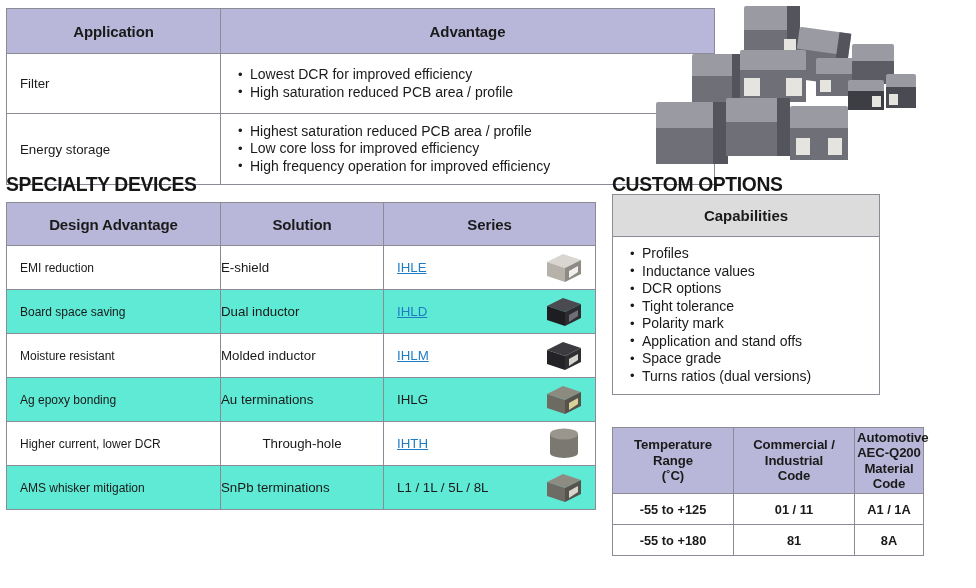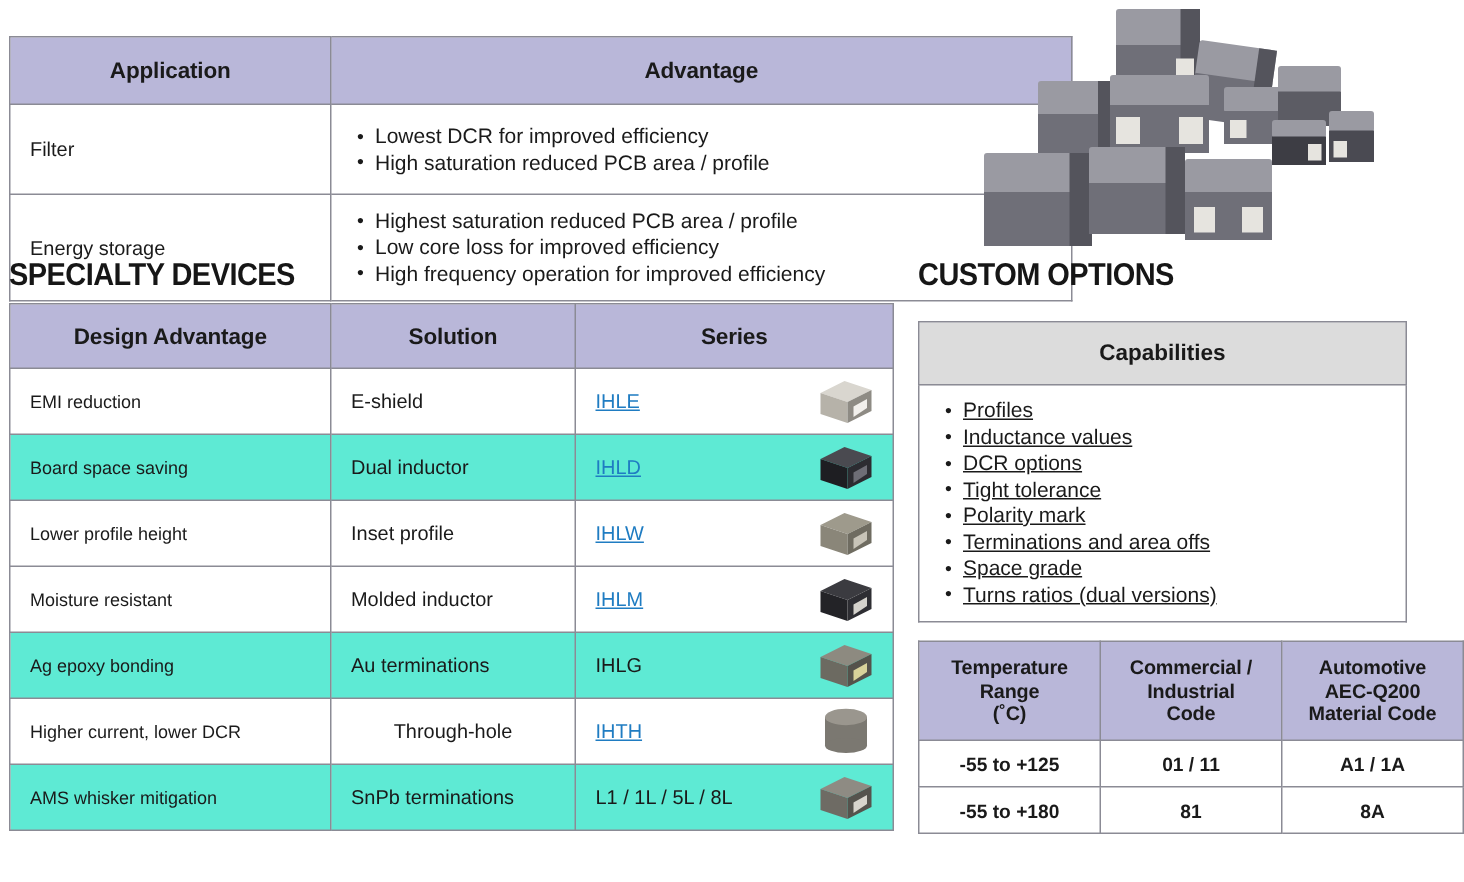--- a/index.html
+++ b/index.html
@@ -62,21 +62,21 @@
     left: 0;
     top: -0.5px;
     font-size: 13px;
     line-height: 17.5px;
   }
 
   
   #app-table {
     position: absolute;
     left: 6px;
-    top: 24px;
+    top: 8px;
     width: 709px;
   }
   #app-table .c1 { width: 214px; }
   #app-table .hdr-cell {
     height: 44px;
     font-size: 15px;
   }
   #app-table .lbl {
     padding: 0 0 0 13px;
     font-size: 13.3px;
@@ -115,21 +115,20 @@
   #spec-table th {
     height: 42px;
     font-size: 15px;
   }
   #spec-table td { height: 43px; }
   #spec-table .adv-cell {
     padding-left: 13px;
     font-size: 12px;
   }
   #spec-table .sol-cell {
-    padding-left: 13px;
     font-size: 13.3px;
   }
   #spec-table .sol-center { text-align: center; padding-left: 0; }
   #spec-table .ser-cell {
     position: relative;
     padding-left: 13px;
     font-size: 13.3px;
   }
   #spec-table .ser-link {
     color: #1f7cc2;
@@ -143,35 +142,35 @@
     top: 50%;
     transform: translateY(-50%);
     width: 46px;
     height: 38px;
   }
 
   
   #cap-table {
     position: absolute;
     left: 612px;
-    top: 214px;
-    width: 326px;
+    top: 194px;
+    width: 268px;
   }
   #cap-table th {
     height: 41px;
     font-size: 15px;
   }
-  #cap-cell { padding: 8px 4px 9px 0; text-decoration: underline; }
+  #cap-cell { padding: 8px 4px 9px 0; }
 
   
   #temp-table {
     position: absolute;
     left: 612px;
     top: 427px;
-    width: 364px;
+    width: 312px;
   }
   #temp-table th {
     height: 65px;
     font-size: 13.2px;
     line-height: 15.5px;
     padding: 0 2px;
   }
   #temp-table td {
     height: 30px;
     text-align: center;
@@ -346,30 +345,20 @@
         <td class="adv-cell">Board space saving</td>
         <td class="sol-cell">Dual inductor</td>
         <td class="ser-cell"><span class="ser-link">IHLD</span><span class="chip-wrap"><svg viewBox="0 0 46 38" width="46" height="38">
               <polygon points="6,13 22,5 40,11 24,19" fill="#4a4a50"></polygon>
               <polygon points="6,13 24,19 24,33 6,27" fill="#1e1e22"></polygon>
               <polygon points="24,19 40,11 40,25 24,33" fill="#2c2c31"></polygon>
               <polygon points="28,22 37,17 37,23 28,29" fill="#6e6e76"></polygon>
             </svg></span></td>
       </tr>
       <tr class="row-white">
-        <td class="adv-cell">Lower profile height</td>
-        <td class="sol-cell">Inset profile</td>
-        <td class="ser-cell"><span class="ser-link">IHLW</span><span class="chip-wrap"><svg viewBox="0 0 46 38" width="46" height="38">
-              <polygon points="6,13 22,5 40,11 24,19" fill="#9e9a8c"></polygon>
-              <polygon points="6,13 24,19 24,33 6,27" fill="#8a8679"></polygon>
-              <polygon points="24,19 40,11 40,25 24,33" fill="#6f6c61"></polygon>
-              <polygon points="28,22 37,17 37,23 28,29" fill="#c8c4b8"></polygon>
-            </svg></span></td>
-      </tr>
-      <tr class="row-white">
         <td class="adv-cell">Moisture resistant</td>
         <td class="sol-cell">Molded inductor</td>
         <td class="ser-cell"><span class="ser-link">IHLM</span><span class="chip-wrap"><svg viewBox="0 0 46 38" width="46" height="38">
               <polygon points="6,13 22,5 40,11 24,19" fill="#3b3b40"></polygon>
               <polygon points="6,13 24,19 24,33 6,27" fill="#232327"></polygon>
               <polygon points="24,19 40,11 40,25 24,33" fill="#2e2e33"></polygon>
               <polygon points="28,22 37,17 37,23 28,29" fill="#d4d2cc"></polygon>
             </svg></span></td>
       </tr>
       <tr class="row-alt">
@@ -412,21 +401,21 @@
   </thead>
   <tbody>
     <tr>
       <td id="cap-cell" class="row-white">
         <ul class="blist" id="cap-list">
             <li>Profiles</li>
             <li>Inductance values</li>
             <li>DCR options</li>
             <li>Tight tolerance</li>
             <li>Polarity mark</li>
-            <li>Terminations and area offs</li>
+            <li>Application and stand offs</li>
             <li>Space grade</li>
             <li>Turns ratios (dual versions)</li>
           </ul>
       </td>
     </tr>
   </tbody>
 </table>
 
 <table class="tbl" id="temp-table">
   <colgroup>

